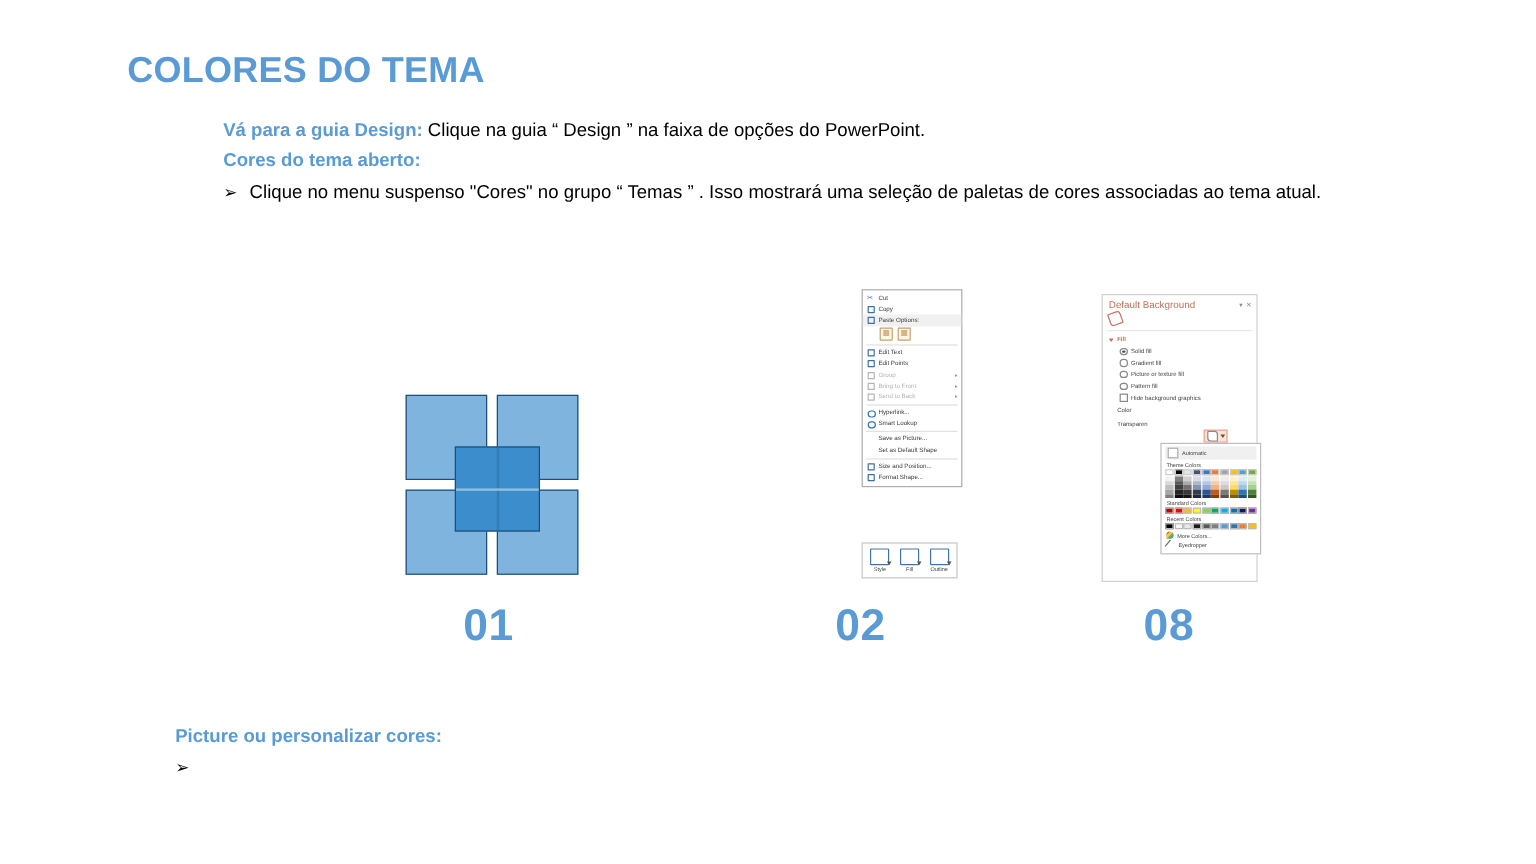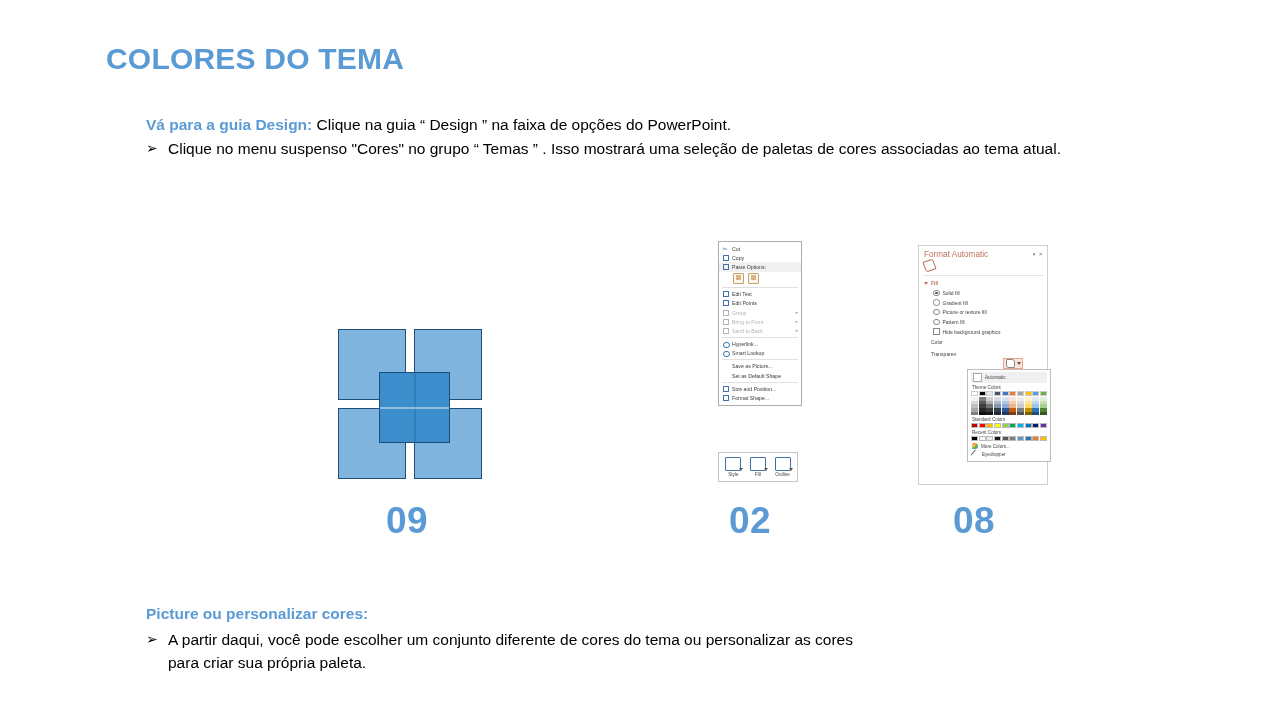--- a/index.html
+++ b/index.html
@@ -29,21 +29,21 @@
   }
 
   
   .text-block {
     position: absolute;
     left: 146px;
     font-size: 15.5px;
     line-height: 1.45;
     color: #000000;
   }
-  #intro-block { top: 114px; width: 1000px; }
+  #intro-block { top: 98px; width: 1000px; margin-left: 40px; }
   #outro-block { top: 600px; width: 900px; }
 
   .lead-line { margin: 0 0 2px 0; white-space: nowrap; }
   .lead-label {
     color: #5B9BD5;
     font-weight: bold;
   }
   .section-head {
     color: #5B9BD5;
     font-weight: bold;
@@ -439,32 +439,33 @@
   
   .step-number {
     position: absolute;
     top: 500px;
     font-size: 37px;
     font-weight: bold;
     color: #5B9BD5;
     letter-spacing: 0.5px;
   }
   #step-number-01 { left: 386px; }
-  #step-number-02 { left: 729px; }
+  #step-number-02 { left: 696px; }
   #step-number-03 { left: 953px; }
 </style>
 </head>
 <body>
 
 <div id="slide-title">COLORES DO TEMA</div>
 
 <div class="text-block" id="intro-block">
   <p class="lead-line">
     <span class="lead-label">Vá para a guia Design:</span><span> Clique na guia “ Design ” na faixa de opções do PowerPoint.</span>
   </p>
+  <p class="section-head">Cores do tema aberto:</p>
   <div class="bullet-row" id="intro-bullet">
     <span class="bullet-glyph">➢</span>
     <span class="bullet-text">Clique no menu suspenso "Cores" no grupo “ Temas ” . Isso mostrará uma seleção de paletas de cores associadas ao tema atual.</span>
   </div>
 </div>
 
 <div id="figure-squares">
   <div class="sq-outer sq-tl"></div>
   <div class="sq-outer sq-tr"></div>
   <div class="sq-outer sq-bl"></div>
@@ -579,21 +580,21 @@
       <span class="mt-label">Fill</span>
     </div>
     <div class="mt-btn">
       <span class="mt-glyph"></span>
       <span class="mt-label">Outline</span>
     </div>
   </div>
 
 <div id="figure-format-pane">
   <div id="fp-header">
-    <span id="fp-title">Format Automatic</span>
+    <span id="fp-title">Default Background</span>
     <span class="fp-header-icons">
       <span>▾</span>
       <span>✕</span>
     </span>
   </div>
   <div id="fp-bucket"></div>
   <div id="fp-divider"></div>
 
   <div id="fp-fill-head">
     <span class="tri-down"></span>
@@ -747,23 +748,22 @@
       <span class="cd-action-icon palette-icon"></span>
       <span>More Colors...</span>
     </div>
     <div class="cd-action">
       <span class="cd-action-icon dropper-icon"></span>
       <span>Eyedropper</span>
     </div>
   </div>
 </div>
 
-<div class="step-number" id="step-number-01">09</div>
+<div class="step-number" id="step-number-01">01</div>
 <div class="step-number" id="step-number-02">02</div>
 <div class="step-number" id="step-number-03">08</div>
 
 <div class="text-block" id="outro-block">
   <p class="section-head">Picture ou personalizar cores:</p>
   <div class="bullet-row" id="outro-bullet">
     <span class="bullet-glyph">➢</span>
-    <span class="bullet-text">A partir daqui, você pode escolher um conjunto diferente de cores do tema ou personalizar as cores para criar sua própria paleta.</span>
   </div>
 </div>
 
 </body></html>

